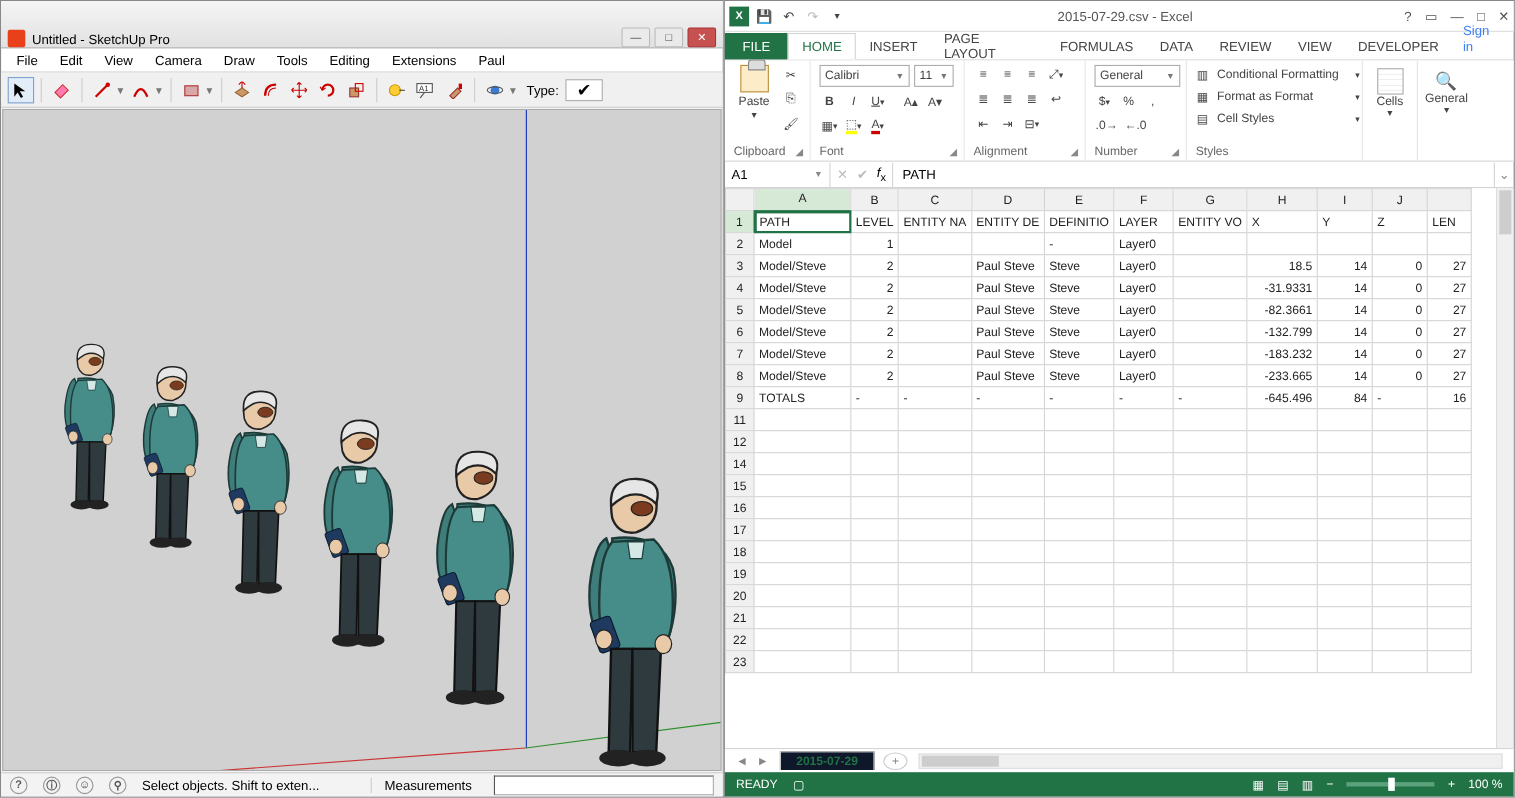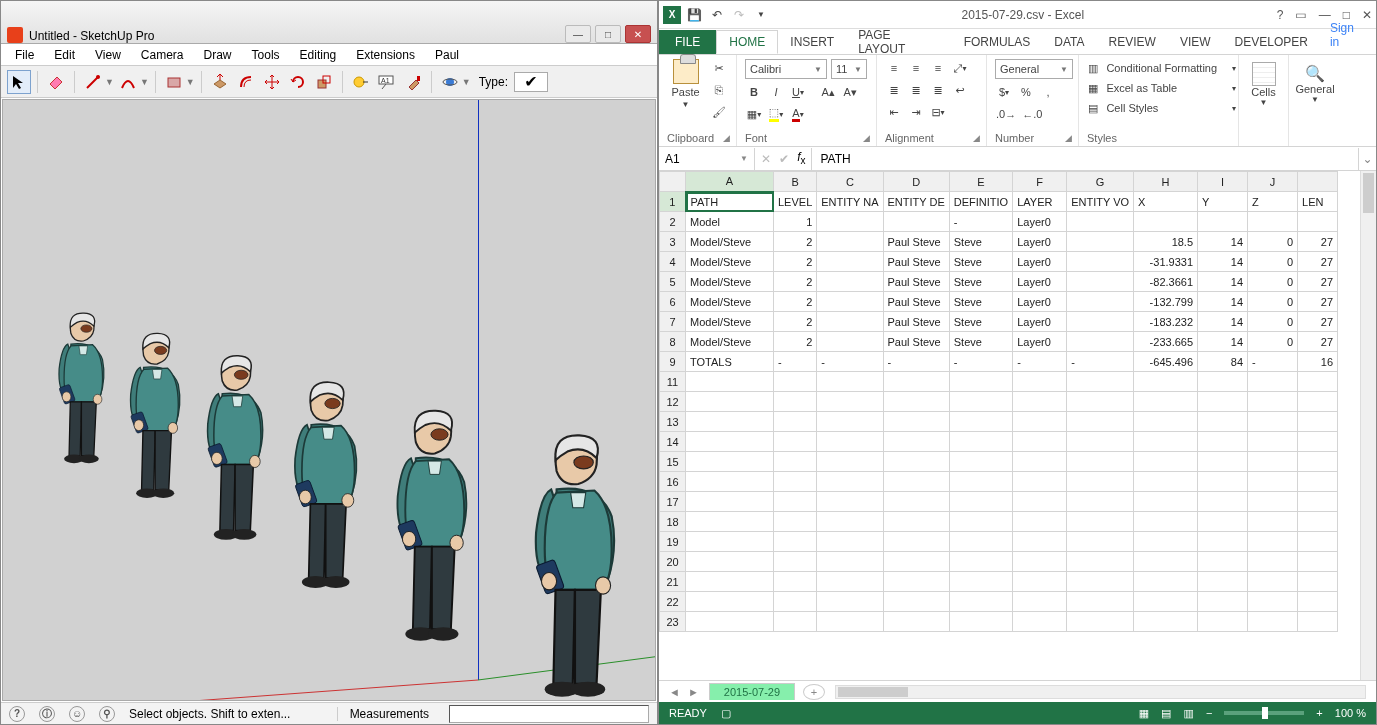--- a/index.html
+++ b/index.html
@@ -77,21 +77,21 @@
 table.sheet td.num { text-align: right; }
 table.sheet th.colh.active { background:#d6e8d6; border-bottom:2px solid #217346; }
 table.sheet th.rowhdr.active { background:#d6e8d6; border-right:2px solid #217346; }
 td.active-cell { outline:2px solid #217346; outline-offset:-2px; }
 
 .xl-vscroll { position:absolute; right:0; top:0; width:16px; bottom:0; background:#f0f0f0; border-left:1px solid #ddd; }
 .xl-vscroll .thumb { position:absolute; left:2px; right:2px; top:2px; height:40px; background:#cdcdcd; }
 
 .xl-sheetbar { height:22px; border-top:1px solid #d4d4d4; display:flex; align-items:center; font-size:11px; background:#fff; }
 .xl-sheetnav { display:flex; gap:8px; padding:0 10px; color:#888; }
-.xl-sheettab { padding:2px 14px; border:1px solid #ccc; border-bottom:none; background:#86efac; color:#217346; font-weight:normal; }
+.xl-sheettab { padding:2px 14px; border:1px solid #ccc; border-bottom:none; background:#0f172a; color:#217346; font-weight:bold; }
 .xl-newsheet { width:22px; text-align:center; color:#888; margin-left:8px; border:1px solid #ccc; border-radius:50%; height:16px; line-height:14px; }
 .xl-hscroll { flex:1; margin:0 10px; height:14px; background:#f0f0f0; border:1px solid #ddd; position:relative; }
 .xl-hscroll .thumb { position:absolute; left:2px; top:1px; bottom:1px; width:70px; background:#cdcdcd; }
 
 .xl-status { height:22px; background:#217346; color:#fff; display:flex; align-items:center; font-size:11px; padding:0 10px; gap:14px; }
 .xl-status .right { margin-left:auto; display:flex; align-items:center; gap:12px; }
 .xl-zoomslider { width:80px; height:4px; background:#5aa17c; position:relative; }
 .xl-zoomslider .knob { position:absolute; left:38px; top:-4px; width:6px; height:12px; background:#fff; }
 
 
@@ -477,21 +477,21 @@
           <div class="xl-btn">.0→</div>
           <div class="xl-btn">←.0</div>
         </div>
       </div>
       <div class="xl-group-label"><span>Number</span><span class="dlau">◢</span></div>
     </div>
 
     <div class="xl-group" style="width:160px">
       <div class="xl-group-body xl-col" style="gap:2px">
         <div class="xl-row xl-btn" style="justify-content:flex-start;width:150px">▥ <span style="margin-left:4px">Conditional Formatting</span><span class="i8" style="margin-left:auto">▾</span></div>
-        <div class="xl-row xl-btn" style="justify-content:flex-start;width:150px">▦ <span style="margin-left:4px">Excel as Table</span><span class="i8" style="margin-left:auto">▾</span></div>
+        <div class="xl-row xl-btn" style="justify-content:flex-start;width:150px">▦ <span style="margin-left:4px">Format as Format</span><span class="i8" style="margin-left:auto">▾</span></div>
         <div class="xl-row xl-btn" style="justify-content:flex-start;width:150px">▤ <span style="margin-left:4px">Cell Styles</span><span class="i8" style="margin-left:auto">▾</span></div>
       </div>
       <div class="xl-group-label"><span>Styles</span></div>
     </div>
 
     <div class="xl-group" style="width:50px">
       <div class="xl-group-body">
         <div class="xl-cells-big">
           <div style="width:24px;height:24px;border:1px solid #aaa;background:repeating-linear-gradient(#fff,#fff 4px,#eee 4px,#eee 5px)"></div>
           <span>Cells</span>
@@ -693,34 +693,20 @@
               <td></td>
               <td></td>
               <td></td>
               <td></td>
               <td></td>
               <td></td>
               <td></td>
               <td></td>
             </tr>
             <tr>
-              <th class="rowhdr">13</th>
-              <td></td>
-              <td></td>
-              <td></td>
-              <td></td>
-              <td></td>
-              <td></td>
-              <td></td>
-              <td></td>
-              <td></td>
-              <td></td>
-              <td></td>
-            </tr>
-            <tr>
               <th class="rowhdr">14</th>
               <td></td>
               <td></td>
               <td></td>
               <td></td>
               <td></td>
               <td></td>
               <td></td>
               <td></td>
               <td></td>

